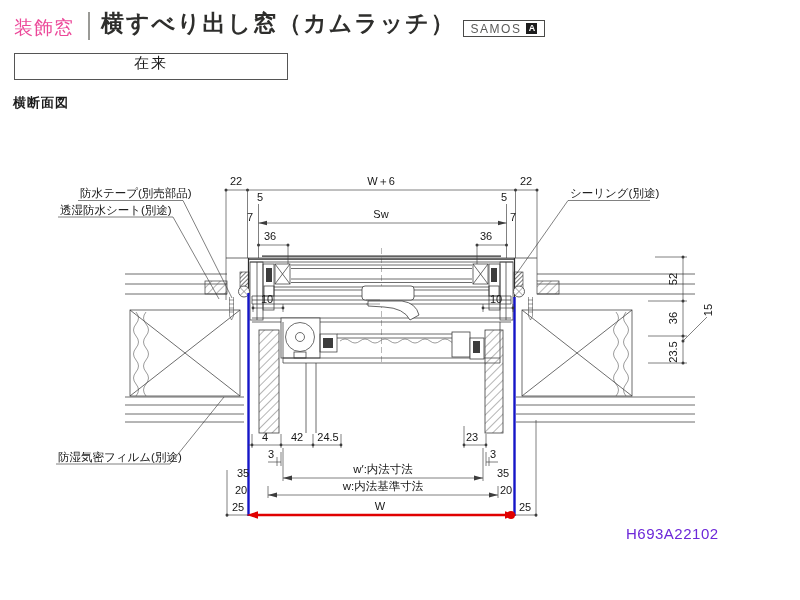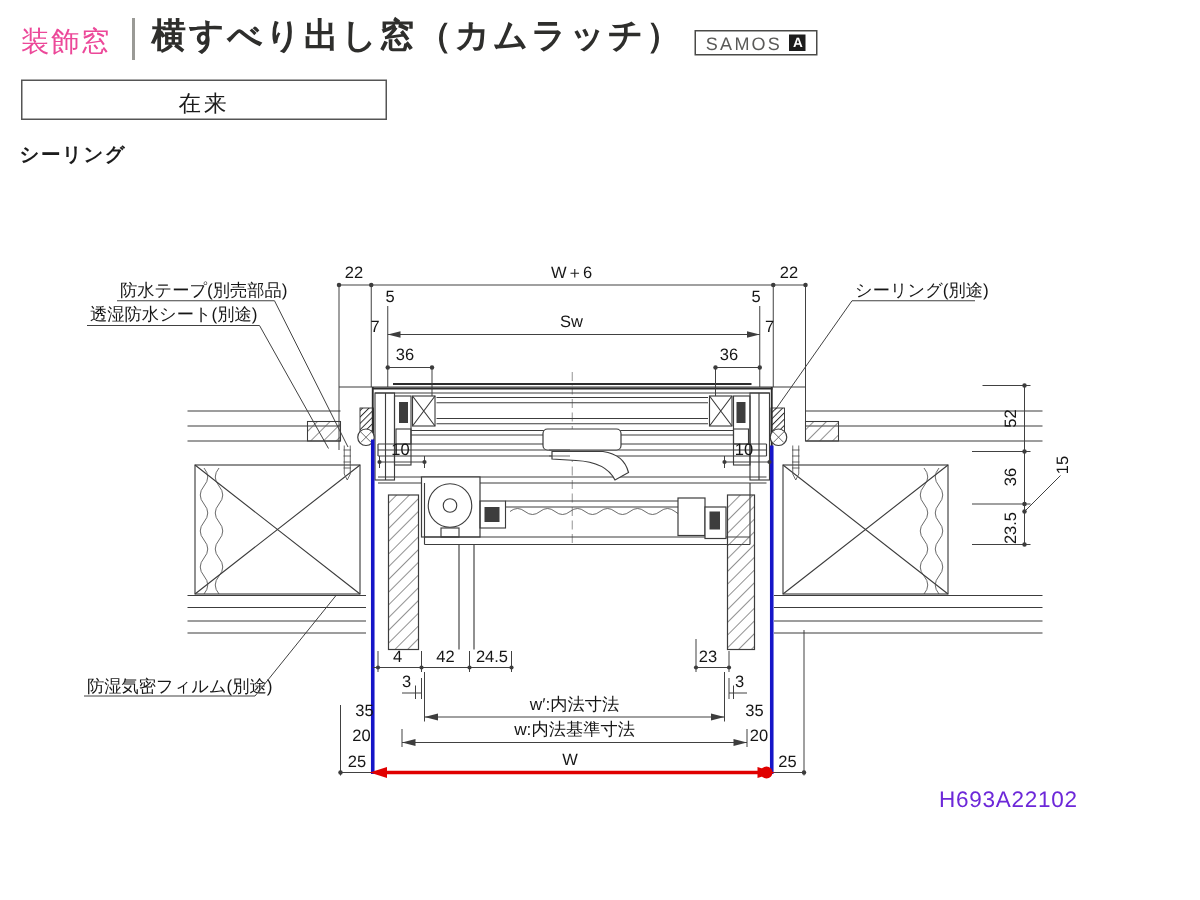--- a/index.html
+++ b/index.html
@@ -7,22 +7,22 @@
         font-family:"Liberation Sans","DejaVu Sans",sans-serif;color:#1c1c1c;overflow:hidden;}
   
   .hdr-cat{position:absolute;left:14px;top:15px;font-size:19px;color:#ec4899;letter-spacing:1px;}
   .hdr-div{position:absolute;left:88px;top:12px;width:2px;height:28px;background:#9a9a96;}
   .hdr-title{position:absolute;left:101px;top:8px;font-size:23px;font-weight:bold;color:#2e2e2c;letter-spacing:2px;}
   .badge{position:absolute;left:463px;top:20px;width:82px;height:17px;border:1.6px solid #4a4a48;
          display:flex;align-items:center;justify-content:center;gap:5px;box-sizing:border-box;}
   .badge-txt{font-size:12px;color:#5a5a58;letter-spacing:1.5px;line-height:1;}
   .badge-sq{width:11px;height:11px;background:#1c1c1c;color:#fff;font-size:9px;font-weight:bold;
             display:flex;align-items:center;justify-content:center;line-height:1;}
-  .variant-box{position:absolute;left:14px;top:53px;width:244px;height:27px;border:1.3px solid #555;
-               box-sizing:border-box;display:flex;align-items:flex-end;justify-content:center;}
+  .variant-box{position:absolute;left:14px;top:53px;width:274px;height:27px;border:1.3px solid #555;
+               box-sizing:border-box;display:flex;align-items:flex-start;justify-content:center;}
   .variant-box span{font-size:15px;color:#1c1c1c;letter-spacing:2px;}
   .view-label{position:absolute;left:13px;top:94px;font-size:13px;font-weight:bold;color:#1c1c1c;letter-spacing:1px;}
   .code{position:absolute;left:626px;top:525px;font-size:15px;color:#6d28d9;letter-spacing:.5px;}
   svg{position:absolute;left:0;top:0;}
   .ln{stroke:#3c3c3c;stroke-width:.75;fill:none;}
   .lnb{stroke:#2c2c2c;stroke-width:1.25;fill:none;}
   .lnt{stroke:#4a4a4a;stroke-width:.55;fill:none;}
   .dkfill{fill:#3d3d3d;stroke:none;}
   .wht{fill:#ffffff;stroke:#3c3c3c;stroke-width:.8;}
   .dim{stroke:#3c3c3c;stroke-width:.65;fill:none;}
@@ -43,21 +43,21 @@
   <div class="hdr-cat">装飾窓</div>
   <div class="hdr-div"></div>
   <div class="hdr-title">横すべり出し窓（カムラッチ）</div>
   <div class="badge">
     <span class="badge-txt">SAMOS</span>
     <span class="badge-sq">A</span>
   </div>
   <div class="variant-box">
     <span>在来</span>
   </div>
-  <div class="view-label">シーリング</div>
+  <div class="view-label">横断面図</div>
   <div class="code">H693A22102</div>
 
   <svg width="800" height="600" viewBox="0 0 800 600">
     <defs>
       <pattern id="hatch" width="6" height="6" patternUnits="userSpaceOnUse" patternTransform="rotate(45)">
         <path d="M0 0 L0 6" stroke="#5a5a5a" stroke-width="0.9"></path>
       </pattern>
       <pattern id="hatchDense" width="3" height="3" patternUnits="userSpaceOnUse" patternTransform="rotate(45)">
         <path d="M0 0 L0 3" stroke="#2c2c2c" stroke-width="1.3"></path>
       </pattern>

